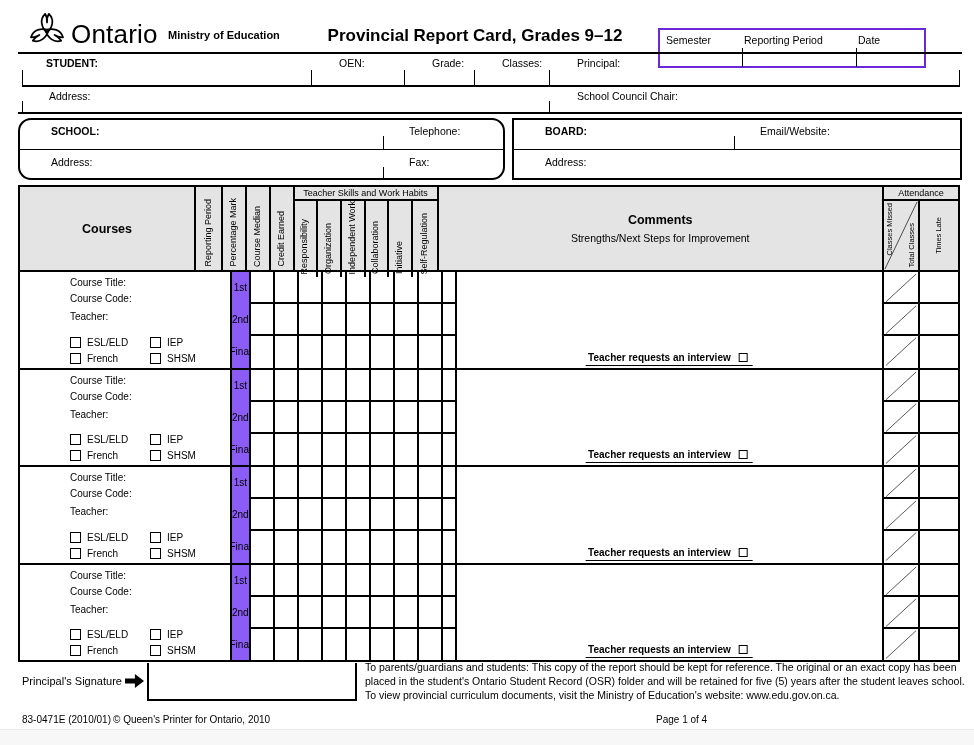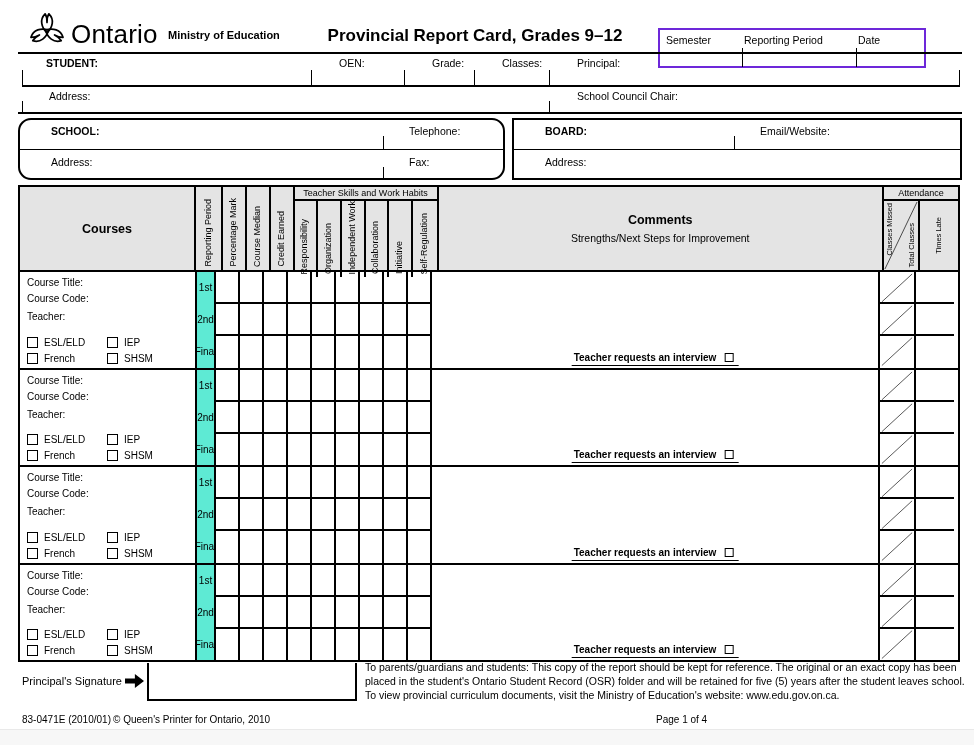--- a/index.html
+++ b/index.html
@@ -41,32 +41,32 @@
   .th-comments .cs { font-size:10.5px; }
   .att-group { width:74px; display:flex; flex-direction:column; border-right:none !important; }
   .att-cols { flex:1; display:flex; }
   .att-c1 { width:36px; border-right:2px solid #000; position:relative; }
   .att-c2 { width:38px; display:flex; align-items:center; justify-content:center; }
   .att-c1 svg, .a1 svg { position:absolute; inset:0; width:100%; height:100%; }
   .lbl-missed { position:absolute; left:2px; top:2px; }
   .lbl-total { position:absolute; right:2px; bottom:2px; }
 
   .tbody { flex:1; display:flex; flex-direction:column; }
-  .course-row { flex:1; display:flex; border-bottom:2px solid #000; }
+  .course-row { flex:1; display:flex; border-bottom:2px solid #000;padding-left:43px; }
   .course-row:last-child { border-bottom:none; }
   .c-courses { width:177px; border-right:2px solid #000; position:relative; font-size:10px; background:#fff; }
   .c-courses .t1 { position:absolute; left:7px; top:5px; }
   .c-courses .t2 { position:absolute; left:7px; top:21px; }
   .c-courses .t3 { position:absolute; left:7px; top:39px; }
   .cbrow { position:absolute; left:7px; display:flex; align-items:center; }
   .cbrow.r1 { bottom:20px; } .cbrow.r2 { bottom:4px;margin-top:28px; }
   .cbpair { display:flex; align-items:center; width:80px; }
   .cb { width:11px; height:11px; border:1.5px solid #000; background:#fff; flex:none; }
   .cb + span { margin-left:6px; }
-  .c-period { width:19px; border-right:2px solid #000; background:#5eead4; display:flex; flex-direction:column; font-size:10px; }
+  .c-period { width:19px; border-right:2px solid #000; background:#8b5cf6; display:flex; flex-direction:column; font-size:10px; }
   .c-period div { flex:1; display:flex; align-items:center; justify-content:center; }
   .hlines { background-image:linear-gradient(to bottom, transparent 0, transparent 30px, #000 30px, #000 32px, transparent 32px, transparent 62px, #000 62px, #000 64px, transparent 64px); }
   .c-marks { width:216px; border-right:2px solid #000;
     background-image:
       linear-gradient(to bottom, transparent 0, transparent 30px, #000 30px, #000 32px, transparent 32px, transparent 62px, #000 62px, #000 64px, transparent 64px),
       repeating-linear-gradient(to right, transparent 0, transparent 22px, #000 22px, #000 24px); }
   .c-comments { width:448px; border-right:2px solid #000; position:relative; }
   .interview { position:absolute; bottom:2px; left:50%; transform:translateX(-50%); display:flex; align-items:center; white-space:nowrap; font-size:10px; font-weight:bold; border-bottom:1.5px solid #000; padding:0 5px 2px 2px; }
   .icb { width:9px; height:9px; border:1.5px solid #000; margin-left:8px; }
   .c-att { width:74px; display:flex; }

